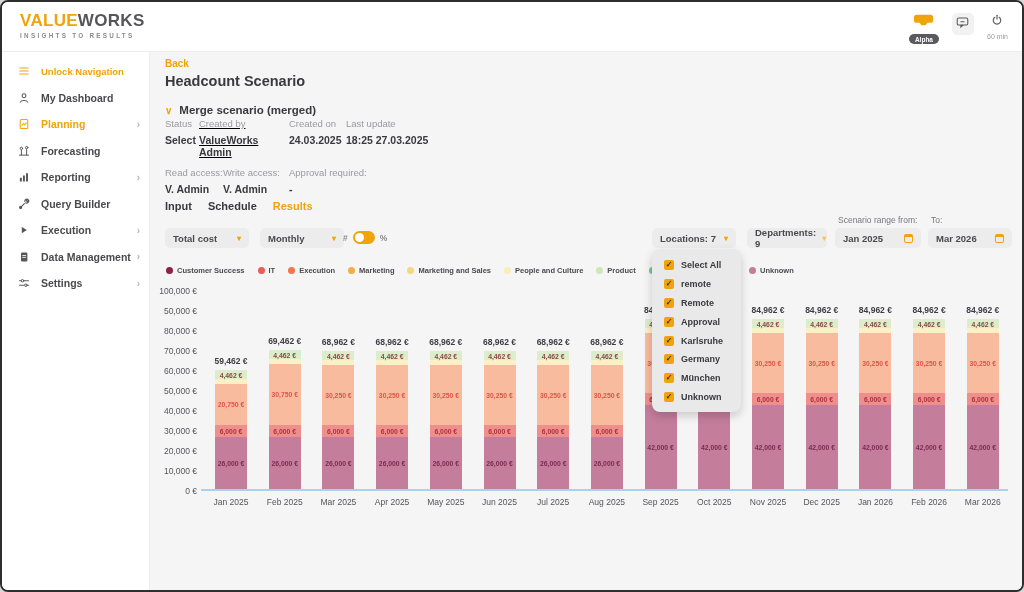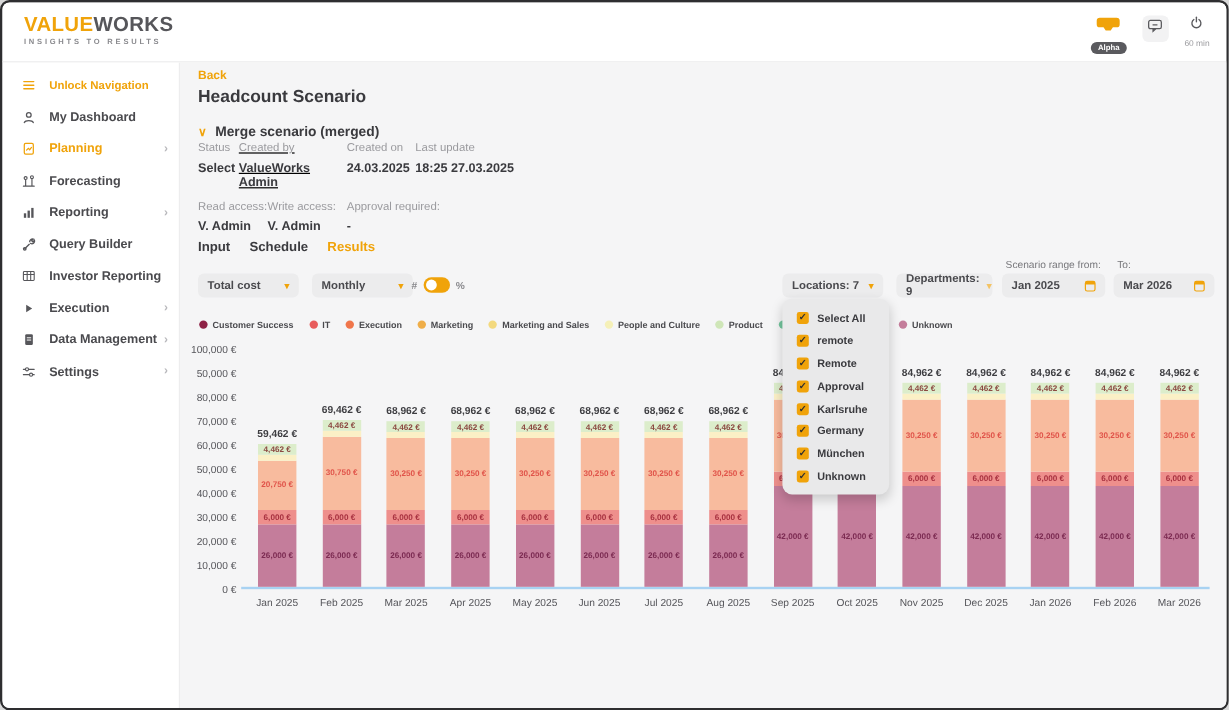--- a/index.html
+++ b/index.html
@@ -163,29 +163,20 @@
     </div>
     <div class="side-item">
       <span class="s-ico">
         <svg width="12" height="12" viewBox="0 0 16 16" fill="none" stroke="currentColor" stroke-width="1.5" stroke-linecap="round">
             <path d="M3.5 12.5l5-5"></path>
             <path d="M9 4.5a3 3 0 0 1 4-2.8l-1.8 1.8 1.3 1.3L14.3 3A3 3 0 0 1 10 6.5"></path>
             <circle cx="3.5" cy="12.5" r="1.4"></circle>
           </svg>
       </span>
       <span class="s-lab">Query Builder</span>
-    </div>
-    <div class="side-item">
-      <span class="s-ico">
-        <svg width="12" height="12" viewBox="0 0 16 16" fill="none" stroke="currentColor" stroke-width="1.2">
-            <rect x="2" y="3" width="12" height="10" rx="1"></rect>
-            <path d="M2 6.3h12M6.2 3v10M10.1 3v10"></path>
-          </svg>
-      </span>
-      <span class="s-lab">Investor Reporting</span>
     </div>
     <div class="side-item">
       <span class="s-ico">
         <svg width="10" height="10" viewBox="0 0 16 16" fill="currentColor">
             <path d="M4.5 3l8 5-8 5z"></path>
           </svg>
       </span>
       <span class="s-lab">Execution</span>
       <span class="s-chev">›</span>
     </div>

